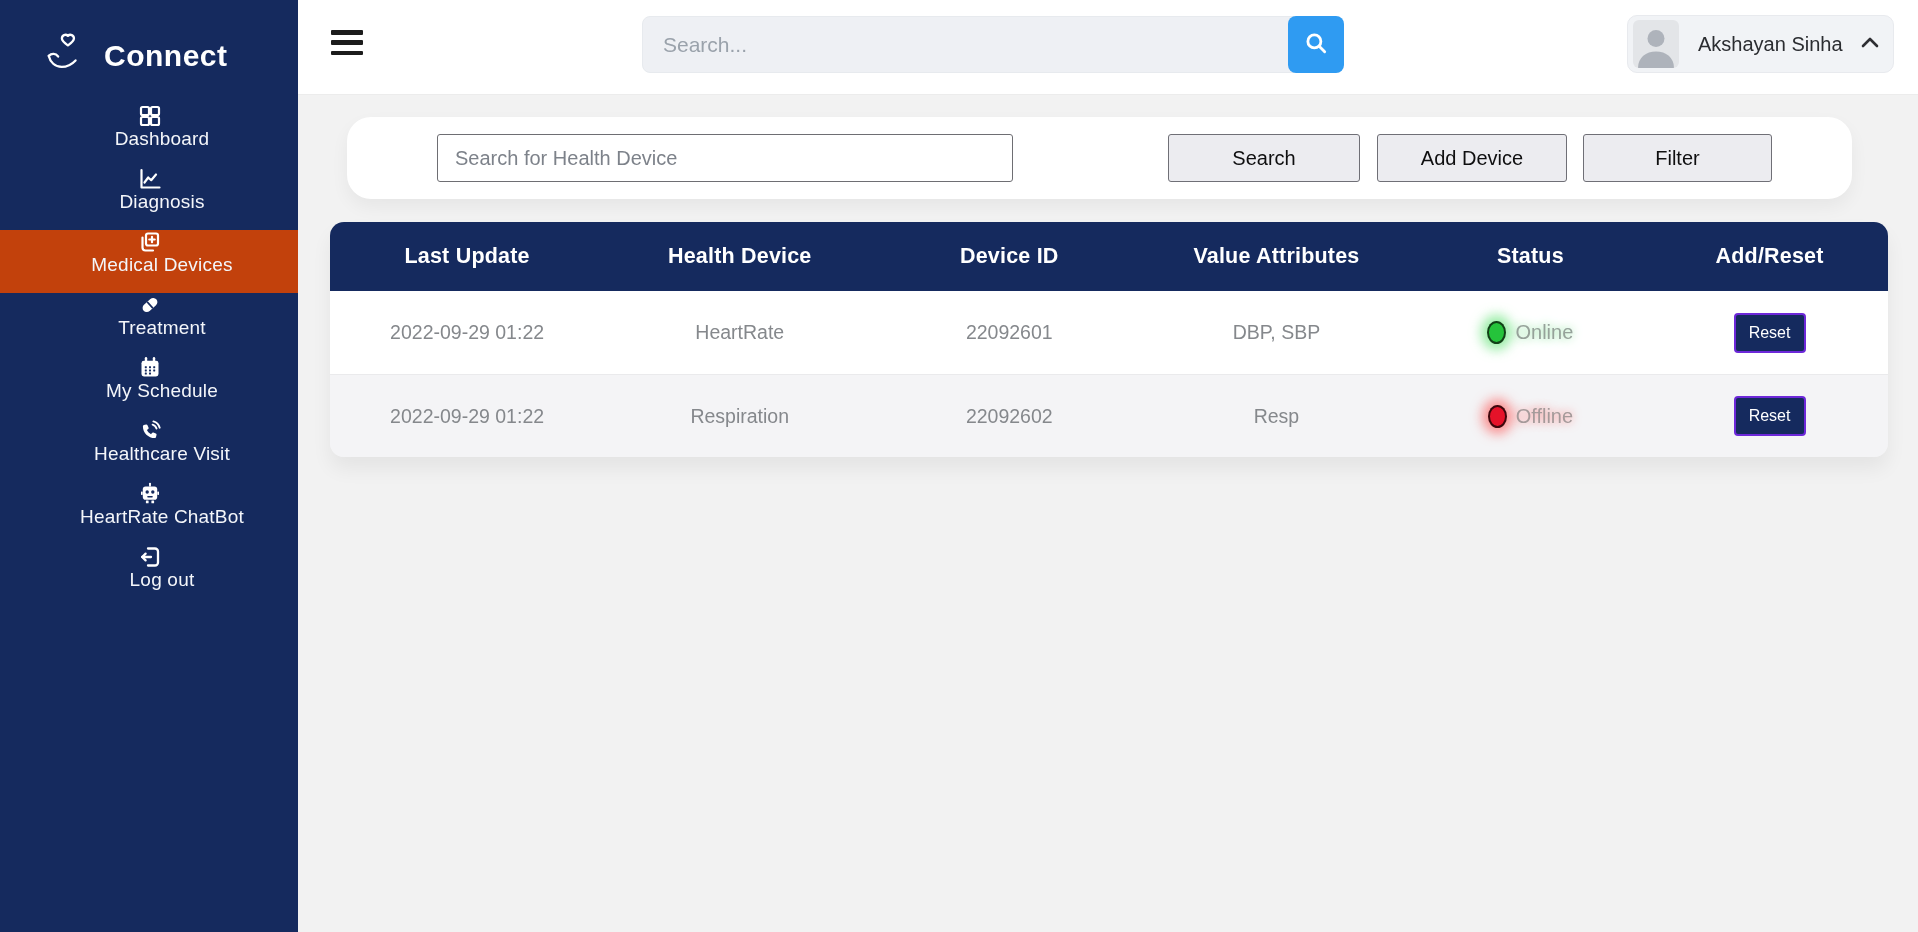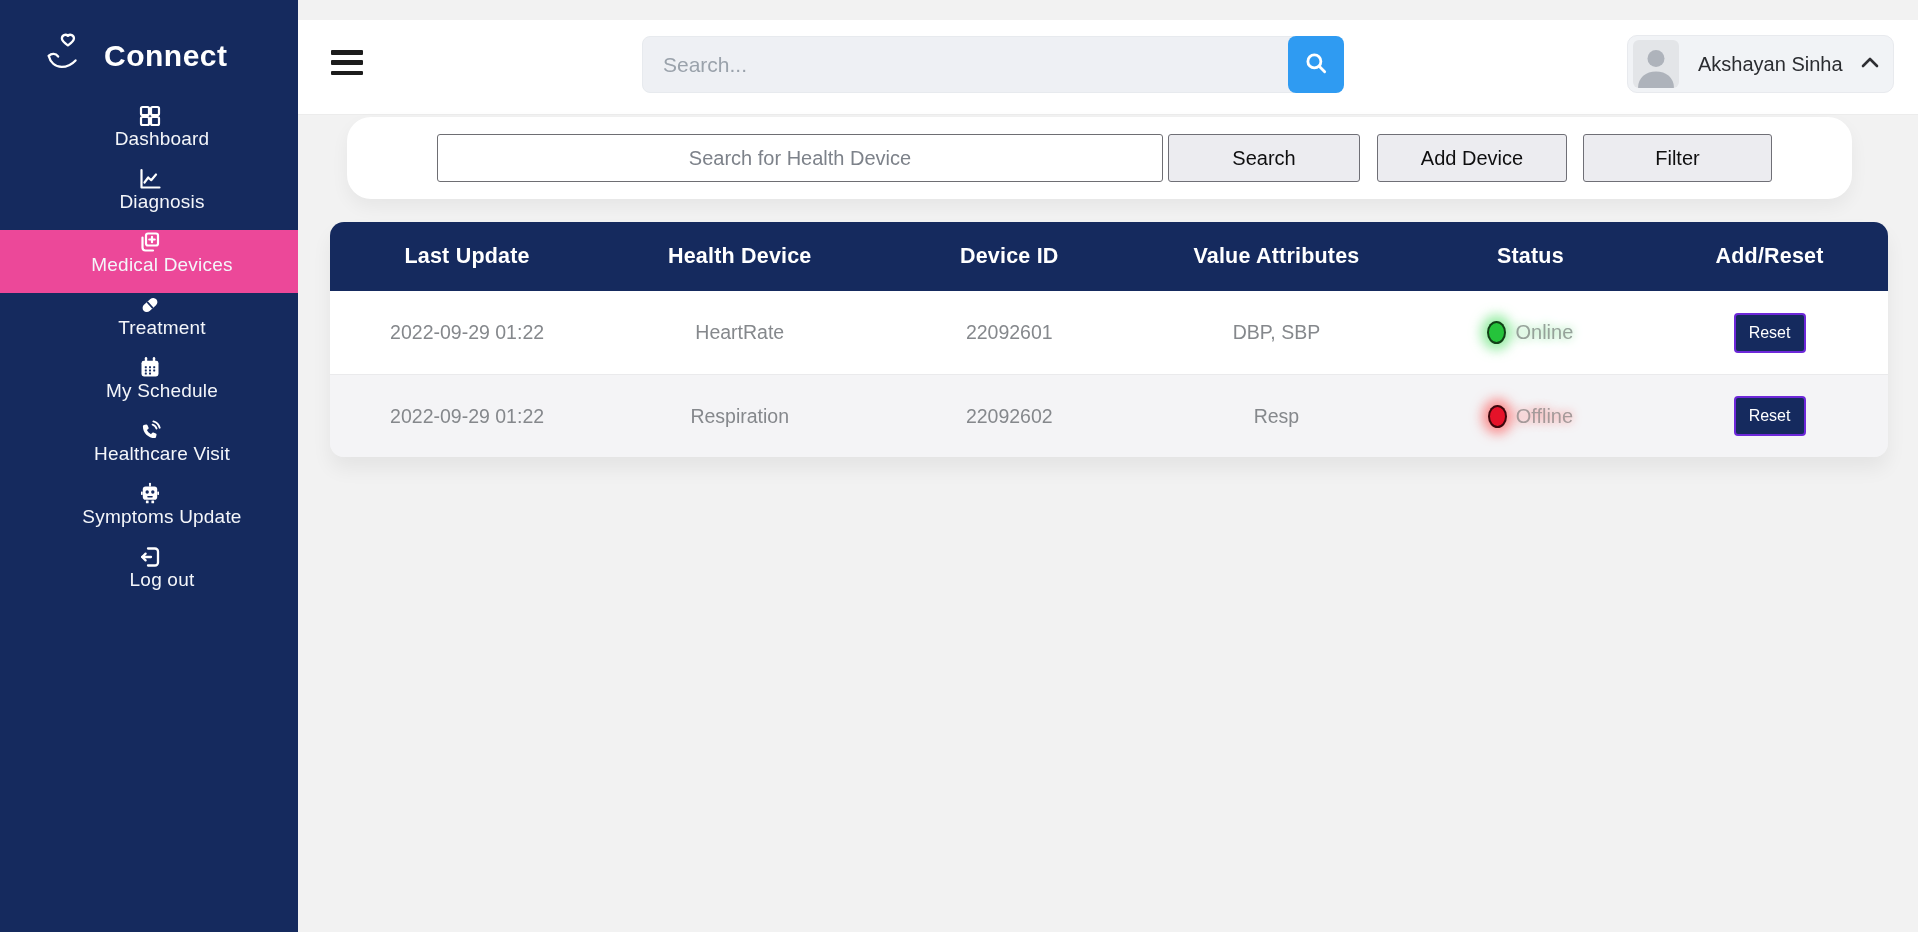--- a/index.html
+++ b/index.html
@@ -7,28 +7,28 @@
               font-family:"Liberation Sans", sans-serif; }
 
   
   .sidebar { position:absolute; left:0; top:0; width:298px; height:932px;
              background:#152a5e; z-index:5; }
   .logo { display:flex; align-items:center; gap:16px; padding:24px 0 0 20px; height:88px;margin-left:24px; }
   .logo-text { color:#fff; font-size:30px; font-weight:bold; letter-spacing:.5px; }
   .nav { margin-top:16px; }
   .nav-item { display:flex; align-items:center; height:63px; padding-left:26px;
               color:#f4f6fa; cursor:pointer;flex-direction:column; }
-  .nav-item.active { background:#ec4899; }
+  .nav-item.active { background:#c2410c; }
   .nav-icon { width:24px; height:24px; flex:0 0 24px; margin-right:24px;
               display:flex; align-items:center; justify-content:center; }
   .nav-label { font-size:19px; font-weight:500; letter-spacing:.2px; }
 
   
   .topbar { position:absolute; left:298px; top:0; right:0; height:95px;
-            background:#fff; border-bottom:1px solid #ececec;margin-top:20px; }
+            background:#fff; border-bottom:1px solid #ececec; }
   .hamburger { position:absolute; left:33px; top:30px; width:32px; height:25px;
                display:flex; flex-direction:column; justify-content:space-between; cursor:pointer; }
   .hamburger span { display:block; height:4.5px; background:#1c1c1c; border-radius:1px; }
   .topsearch { position:absolute; left:344px; top:16px; width:702px; height:57px; }
   .topsearch input { width:658px; height:57px; background:#eef0f4; border:1px solid #e7eaee;
                      border-radius:8px; font-size:21px; padding:0 20px; color:#333;
                      font-family:"Liberation Sans", sans-serif; outline:none; }
   .topsearch input::placeholder { color:#9aa2ab; }
   .topsearch .search-btn { position:absolute; right:0; top:0; width:56px; height:57px;
                            background:#2f9bf2; border:none; border-radius:8px; cursor:pointer;
@@ -37,24 +37,24 @@
              background:#f1f3f6; border:1px solid #e8eaee; border-radius:10px;
              display:flex; align-items:center; padding:0 14px 0 5px; cursor:pointer; }
   .avatar { width:46px; height:48px; background:#e3e5e8; border-radius:6px; overflow:hidden;
             display:flex; align-items:flex-end; justify-content:center; }
   .username { font-size:20px; color:#2b2d31; margin-left:19px; }
   .userbox .chev { margin-left:auto; }
 
   
   .toolcard { position:absolute; left:347px; top:117px; width:1505px; height:82px;
               background:#fff; border-radius:24px; box-shadow:0 8px 18px rgba(0,0,0,.05); }
-  .toolcard input { position:absolute; left:90px; top:17px; width:726px; height:48px;
+  .toolcard input { position:absolute; left:90px; top:17px; width:576px; height:48px;
                     border:1px solid #6e6e73; border-radius:3px; background:#fff;
                     font-size:20px; padding:9px 17px; color:#333; outline:none;
-                    font-family:"Liberation Sans", sans-serif;text-align:center; }
+                    font-family:"Liberation Sans", sans-serif; }
   .toolcard input::placeholder { color:#7d828a; }
   .toolbtn { position:absolute; top:17px; height:48px; background:#ececf0;
              border:1px solid #6f6f76; border-radius:3px; font-size:20px; color:#0f0f10;
              font-family:"Liberation Sans", sans-serif; cursor:pointer; }
   .btn-search { left:821px; width:192px; }
   .btn-add    { left:1030px; width:190px; }
   .btn-filter { left:1236px; width:189px; }
 
   
   .devtable { position:absolute; left:330px; top:222px; width:1558px;
@@ -179,21 +179,21 @@
           <rect x="3" y="9.5" width="1.7" height="3.4" rx=".6" fill="#fff"></rect>
           <rect x="19.3" y="9.5" width="1.7" height="3.4" rx=".6" fill="#fff"></rect>
           <rect x="4.8" y="4.5" width="14.4" height="13.2" rx="2.8" fill="#fff"></rect>
           <circle cx="9.2" cy="10" r="1.7" fill="#152a5e"></circle>
             <circle cx="14.8" cy="10" r="1.7" fill="#152a5e"></circle>
           <rect x="9.2" y="13.9" width="5.6" height="1.7" rx=".8" fill="#152a5e"></rect>
           <rect x="7.9" y="18.6" width="2.7" height="2.6" rx=".5" fill="#fff"></rect>
           <rect x="13.4" y="18.6" width="2.7" height="2.6" rx=".5" fill="#fff"></rect>
         </svg>
       </span>
-      <span class="nav-label">Symptoms Update</span>
+      <span class="nav-label">HeartRate ChatBot</span>
     </div>
 
     <div class="nav-item">
       <span class="nav-icon">
         <svg width="24" height="24" viewBox="0 0 24 24" fill="none" stroke="#fff" stroke-width="2.3" stroke-linecap="round" stroke-linejoin="round">
           <path d="M10,3.5 h7 a3,3 0 0 1 3,3 v11 a3,3 0 0 1 -3,3 h-7"></path>
           <line x1="4.2" y1="12" x2="13" y2="12"></line>
           <polyline points="7.6,8.6 4.2,12 7.6,15.4"></polyline>
         </svg>
       </span>

